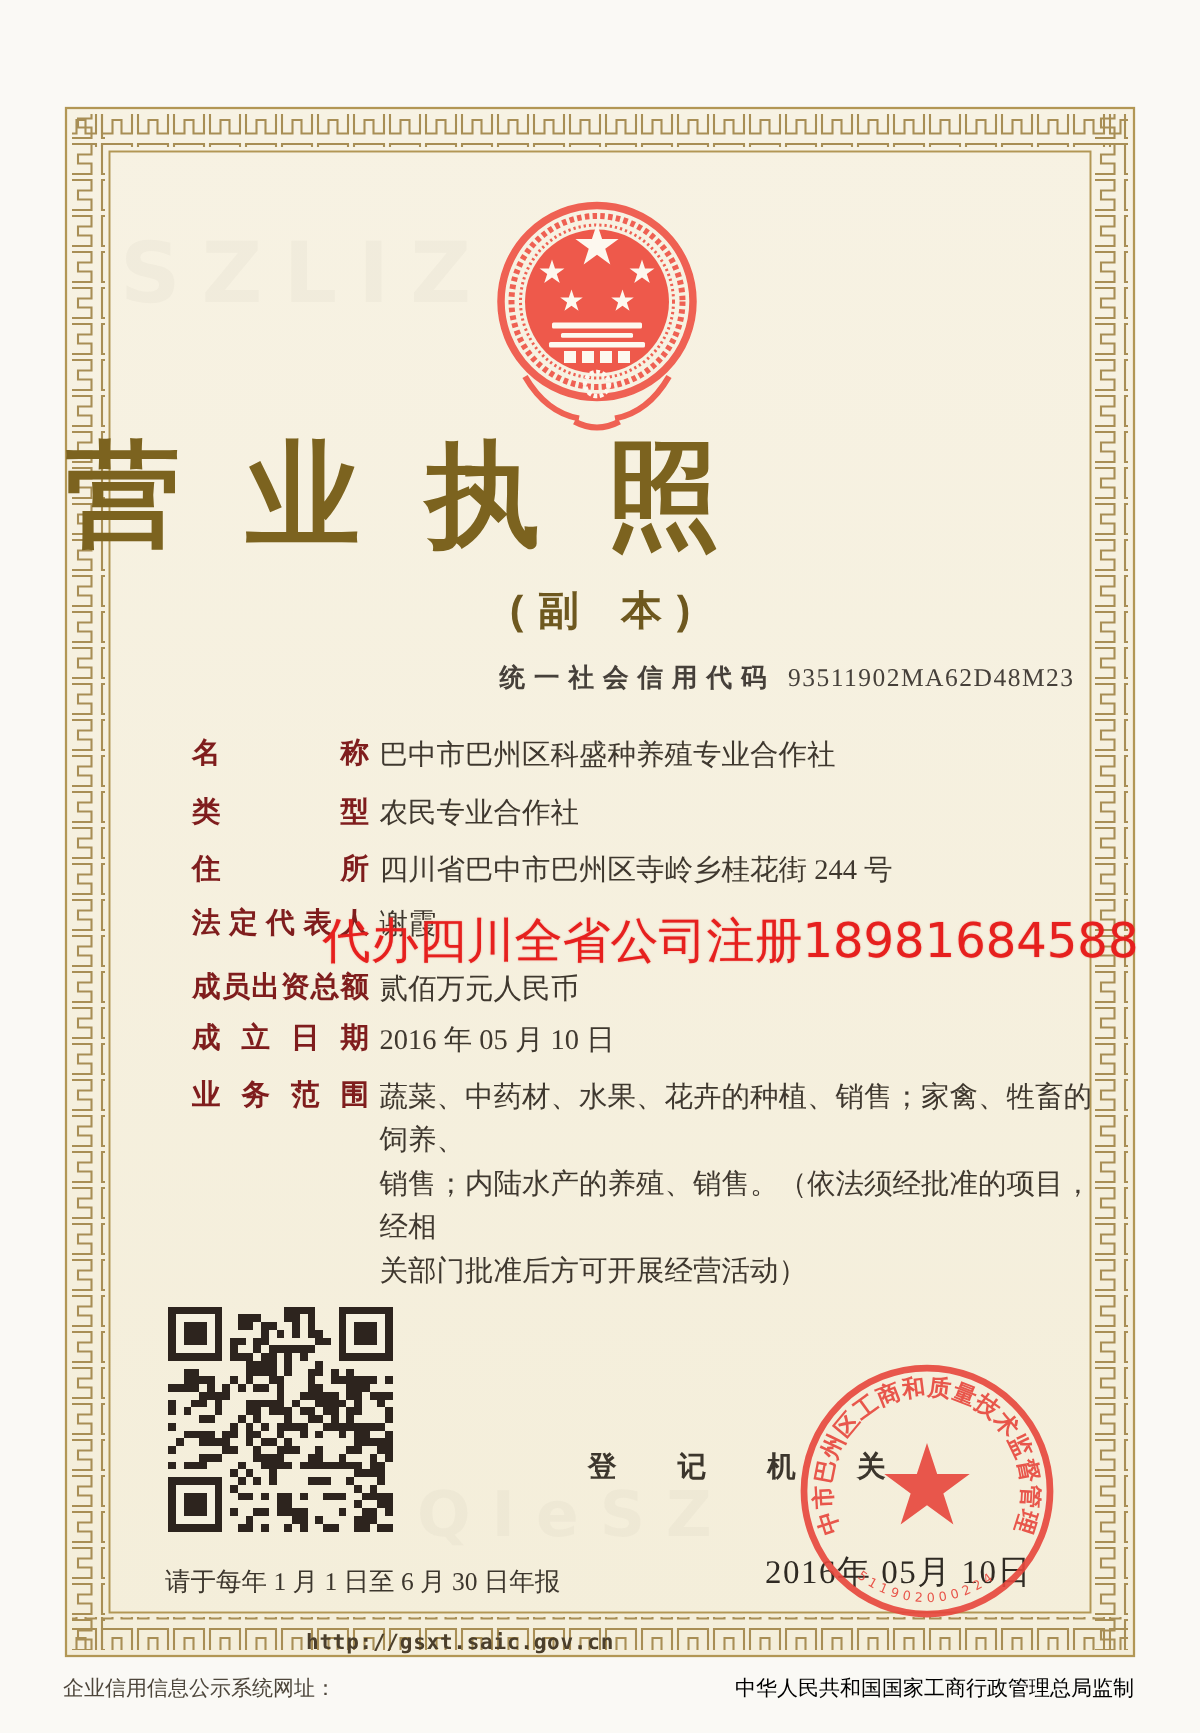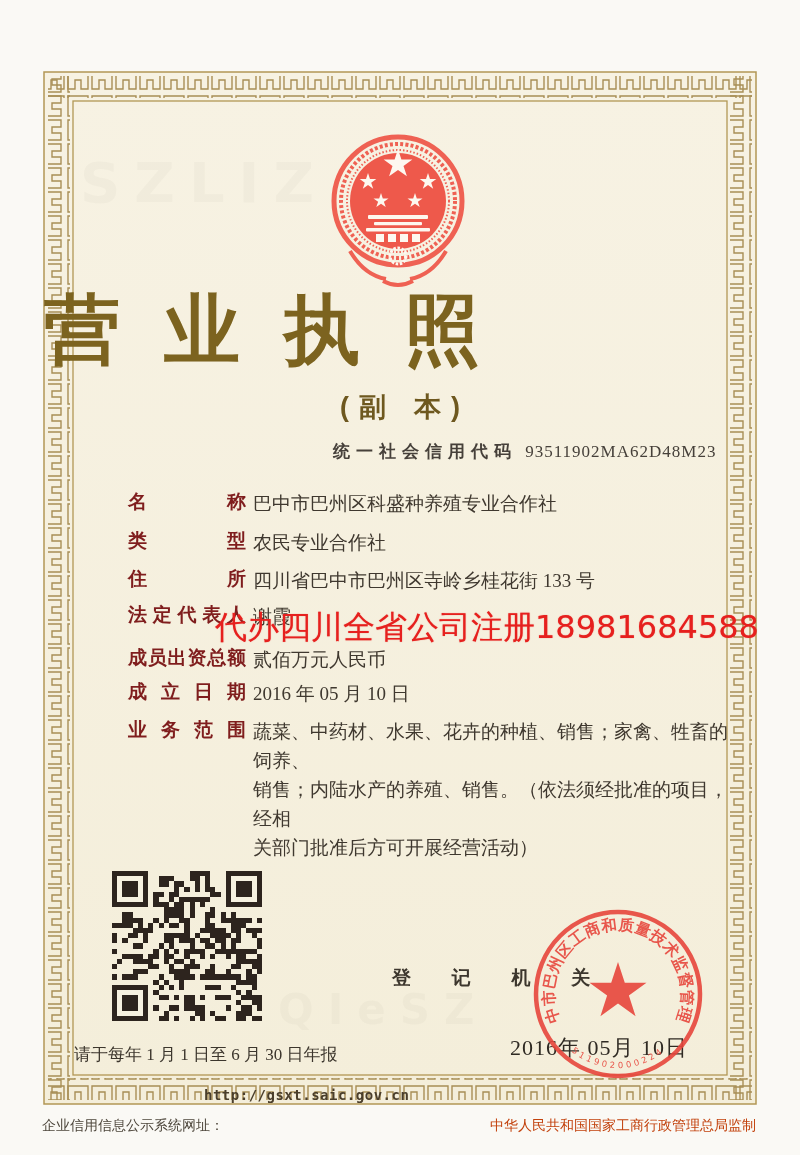--- a/index.html
+++ b/index.html
@@ -50,28 +50,28 @@
   }
   
   #qr{left:112px;top:870px;width:150px;height:152px;}
   #qr svg{width:100%;height:100%;}
   #reg-authority{
     left:380px;top:965px;font-family:Liberation Serif, serif;
     font-weight:600;font-size:19px;color:#3c362d;letter-spacing:18px;white-space:nowrap;margin-left:12px;
   }
   #issue-date{left:510px;top:1033px;font-size:22px;color:#2f2a23;letter-spacing:1px;white-space:nowrap;}
   #stamp{left:518px;top:894px;opacity:.9;}
-  #annual-note{left:74px;top:1043px;font-size:17px;color:#3c362d;white-space:nowrap;}
+  #annual-note{left:74px;top:1043px;font-size:17px;color:#3c362d;white-space:nowrap;padding-left:36px;}
   #gov-url{
     left:204px;top:1087px;
     font-family:"DejaVu Sans Mono","Liberation Mono",monospace;
     font-weight:bold;font-size:14px;color:#4a3e2b;letter-spacing:.5px;
   }
   #footer-left{left:42px;top:1117px;font-size:14px;color:#4d463b;}
-  #footer-right{right:44px;top:1117px;font-size:14px;color:#c2410c;}
+  #footer-right{right:44px;top:1117px;font-size:14px;color:#000000;}
   
   .scan-mark{
     font-family:"DejaVu Sans","Liberation Sans",sans-serif;font-weight:bold;
     color:#9a9483;opacity:.06;letter-spacing:14px;pointer-events:none;
   }
   #scan-mark-top{left:80px;top:150px;font-size:56px;}
   #scan-mark-bottom{left:278px;top:985px;font-size:42px;}
 </style>
 </head>
 <body>
@@ -142,21 +142,21 @@
 <div class="row" style="top:489px">
   <span class="flabel">名称</span>
   <span class="fvalue">巴中市巴州区科盛种养殖专业合作社</span>
 </div>
 <div class="row" style="top:528px">
   <span class="flabel">类型</span>
   <span class="fvalue">农民专业合作社</span>
 </div>
 <div class="row" style="top:566px">
   <span class="flabel">住所</span>
-  <span class="fvalue">四川省巴中市巴州区寺岭乡桂花街 133 号</span>
+  <span class="fvalue">四川省巴中市巴州区寺岭乡桂花街 244 号</span>
 </div>
 <div class="row" style="top:602px">
   <span class="flabel">法定代表人</span>
   <span class="fvalue">谢霞</span>
 </div>
 <div class="row" style="top:645px">
   <span class="flabel">成员出资总额</span>
   <span class="fvalue">贰佰万元人民币</span>
 </div>
 <div class="row" style="top:679px">

